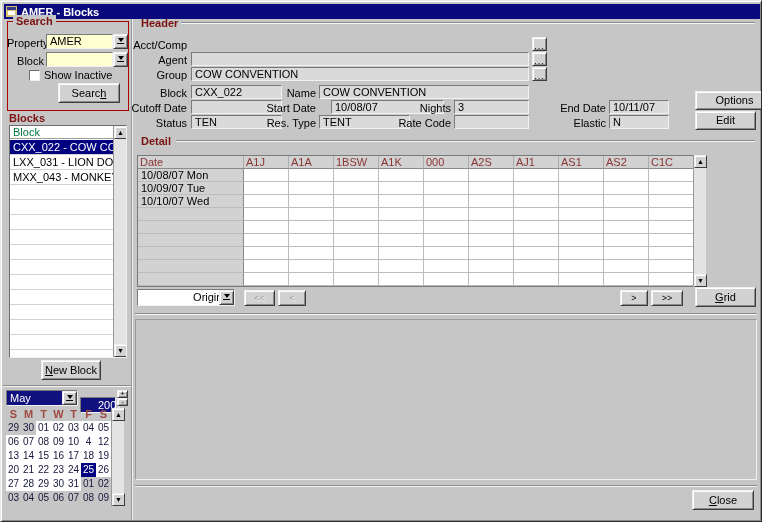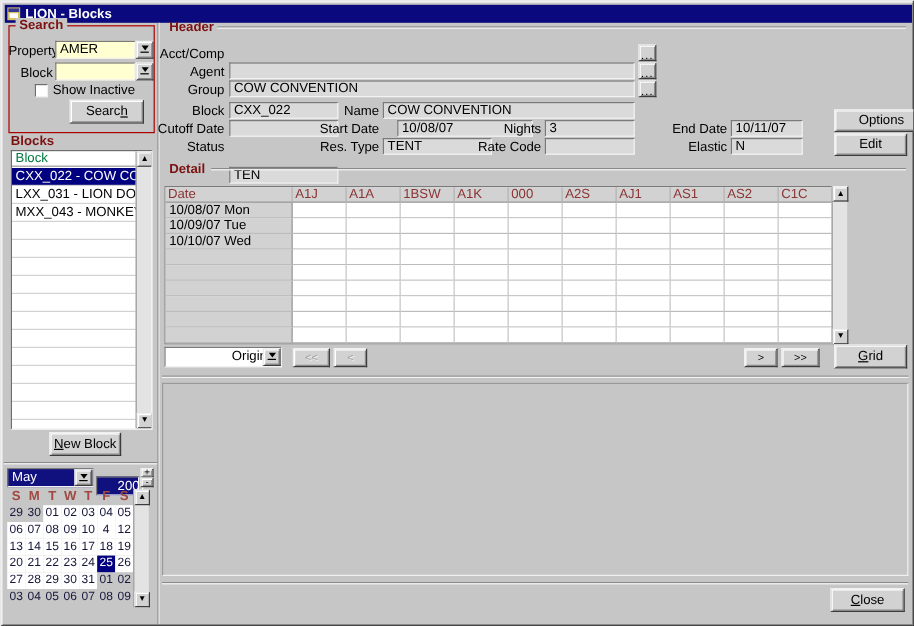--- a/index.html
+++ b/index.html
@@ -66,21 +66,21 @@
 <body>
 
 <div class="win">
 
   <div class="titlebar">
     <svg width="11" height="11">
         <rect width="11" height="11" fill="#d6c268"></rect>
         <rect x="1" y="1" width="9" height="3" fill="#3a3a8c"></rect>
         <rect x="2" y="5" width="7" height="4" fill="#fff"></rect>
       </svg>
-    <span>LION - Blocks</span>
+    <span>AMER - Blocks</span>
   </div>
 
   <div class="vline" style="left:130px;top:18px;height:501px;"></div>
 
   <div class="redbox" style="left:6px;top:20px;width:122px;height:90px;"></div>
   <span class="seclabel" style="left:12px;top:14px;background:#c6c6c6;padding:0 3px;">Search</span>
   <span class="flabel" style="left:6px;top:36px;width:37px;">Property</span>
   <div class="field yellow" style="left:45px;top:33px;width:67px;height:15px;"><span>AMER</span></div>
   <div class="btn popbtn" style="left:112px;top:33px;width:15px;height:15px;"></div>
   <span class="flabel" style="left:6px;top:54px;width:37px;">Block</span>
@@ -205,21 +205,21 @@
   <span class="flabel" style="left:100px;top:101px;width:86px;">Cutoff Date</span>
   <div class="field" style="left:190px;top:99px;width:91px;"><span></span></div>
   <span class="flabel" style="left:230px;top:101px;width:85px;">Start Date</span>
   <div class="field" style="left:318px;top:99px;width:113px;margin-left:12px;"><span>10/08/07</span></div>
   <span class="flabel" style="left:385px;top:101px;width:65px;">Nights</span>
   <div class="field" style="left:453px;top:99px;width:75px;"><span>3</span></div>
   <span class="flabel" style="left:540px;top:101px;width:65px;">End Date</span>
   <div class="field" style="left:608px;top:99px;width:60px;"><span>10/11/07</span></div>
 
   <span class="flabel" style="left:100px;top:116px;width:86px;">Status</span>
-  <div class="field" style="left:190px;top:114px;width:91px;margin-top:24px;"><span>TEN</span></div>
+  <div class="field" style="left:190px;top:114px;width:91px;"><span>TEN</span></div>
   <span class="flabel" style="left:230px;top:116px;width:85px;">Res. Type</span>
   <div class="field" style="left:318px;top:114px;width:91px;"><span>TENT</span></div>
   <span class="flabel" style="left:385px;top:116px;width:65px;">Rate Code</span>
   <div class="field" style="left:453px;top:114px;width:75px;"><span></span></div>
   <span class="flabel" style="left:540px;top:116px;width:65px;">Elastic</span>
   <div class="field" style="left:608px;top:114px;width:60px;"><span>N</span></div>
 
   <div class="btn" style="left:694px;top:90px;width:79px;height:19px;line-height:17px;">Options</div>
   <div class="btn" style="left:694px;top:110px;width:61px;height:19px;line-height:17px;">Edit</div>
 

